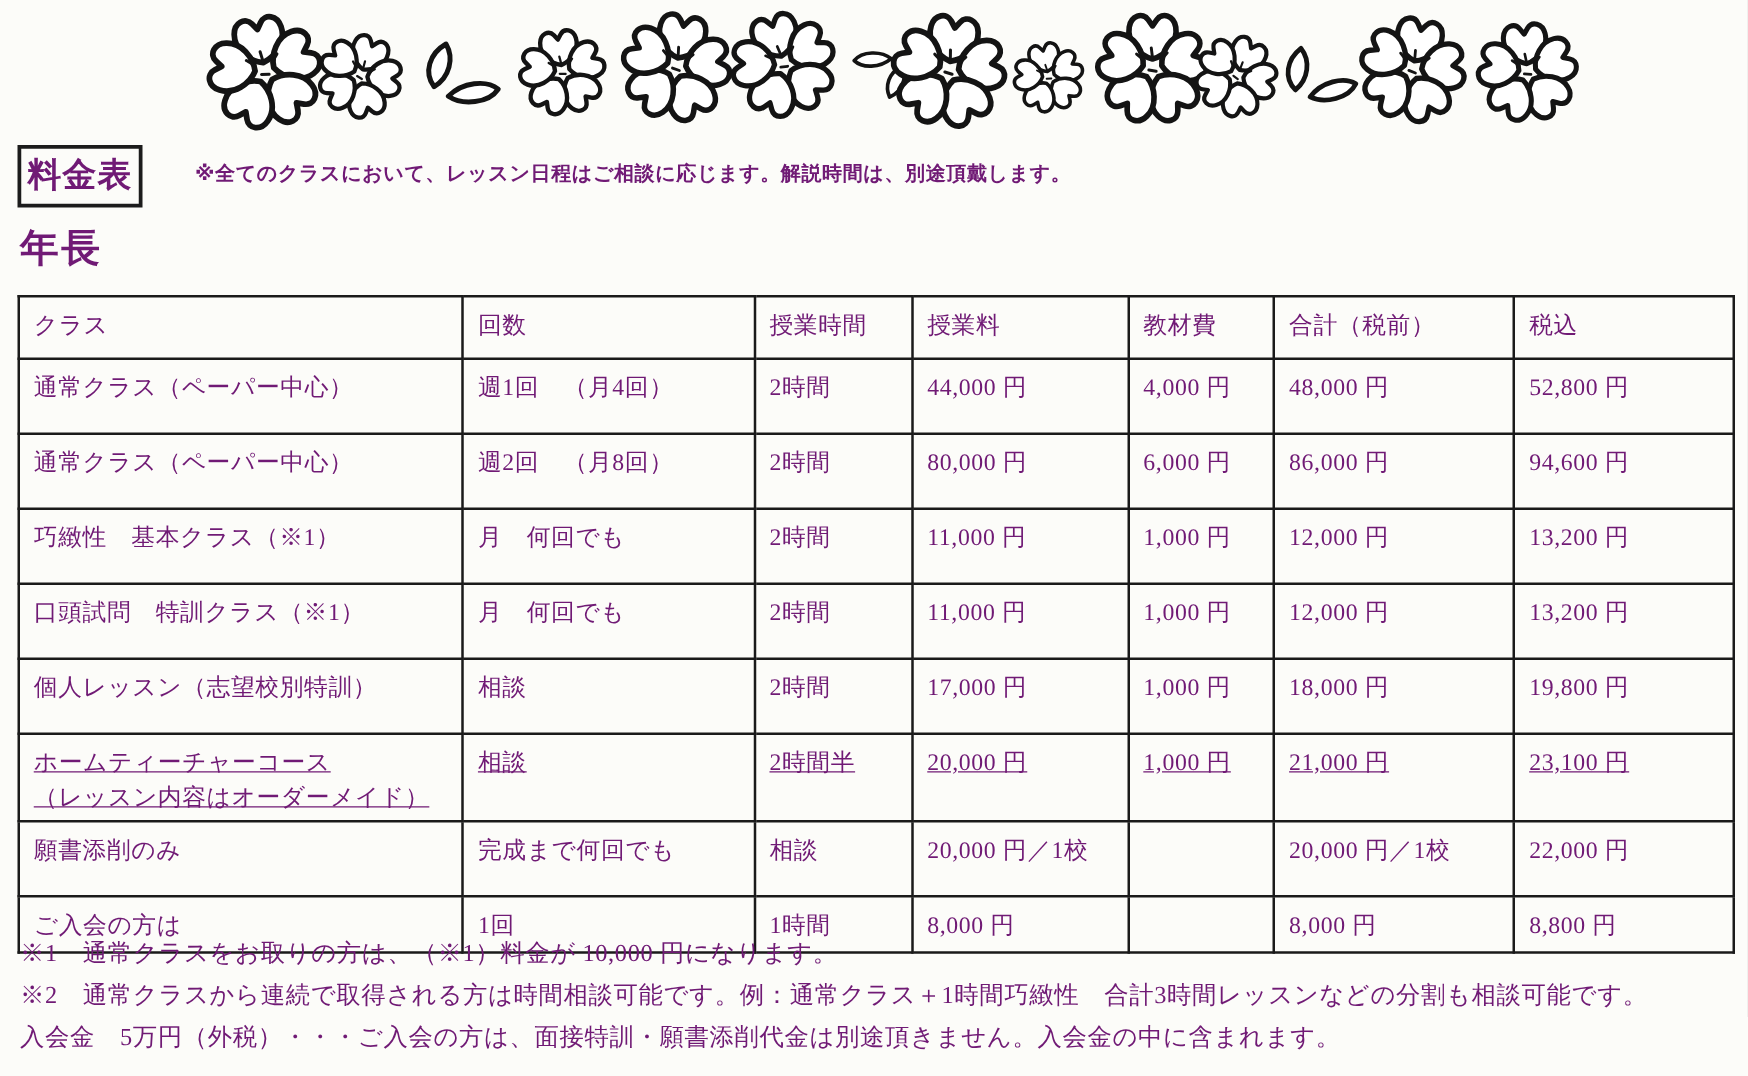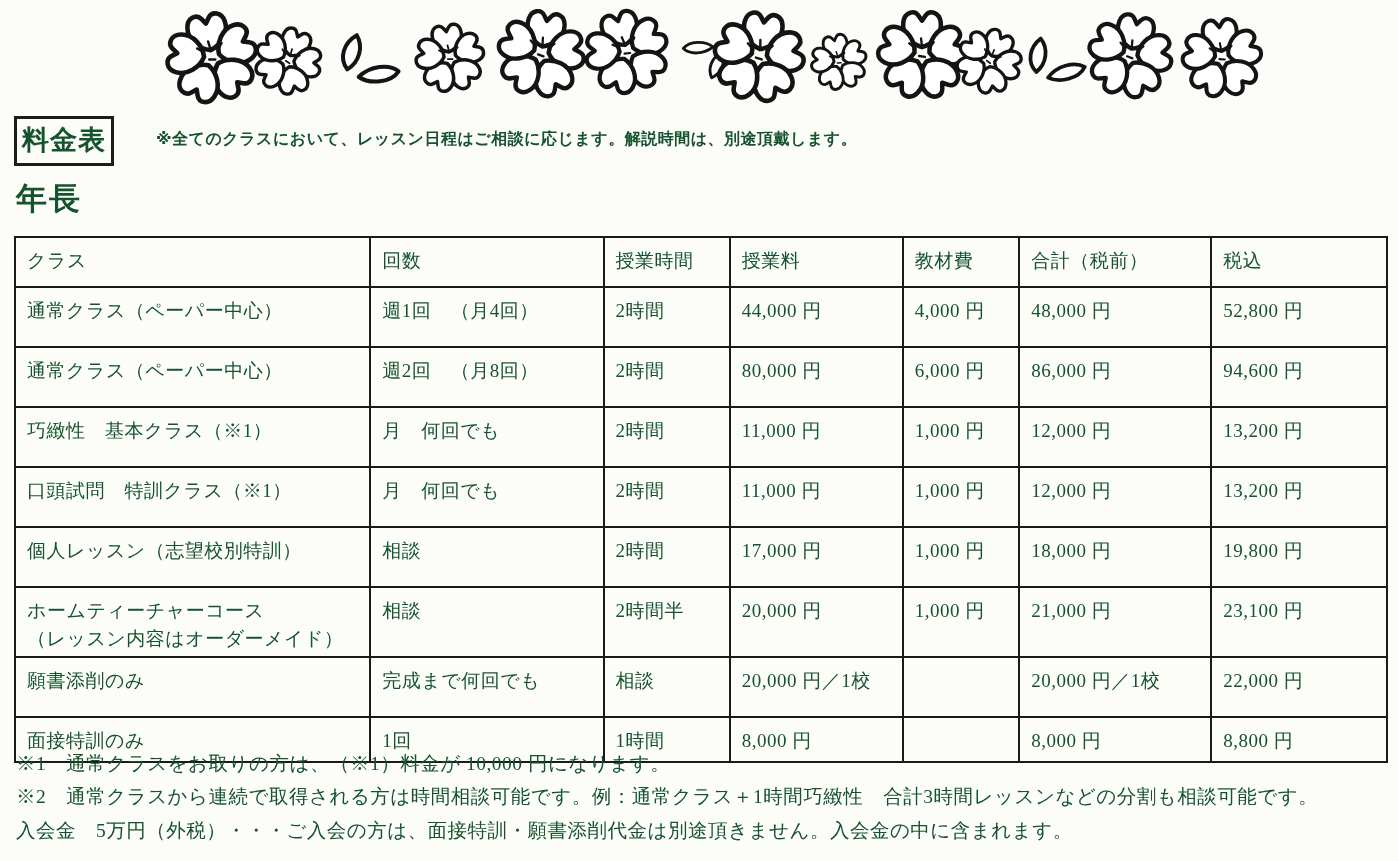--- a/index.html
+++ b/index.html
@@ -1,21 +1,21 @@
 <!DOCTYPE html>
 <html><head>
 <meta charset="utf-8">
 <style>
   html,body{margin:0;padding:0;background:#e8e8e6;}
   .page{
     position:relative;
     width:1398px;height:861px;
     background:#fcfcf9;
     font-family:"Liberation Serif","DejaVu Serif",serif;
-    color:#14532d;
+    color:#701a75;
     overflow:hidden;
   }
   .sakura-border{position:absolute;left:0;top:0;}
   .fee-label-box{
     position:absolute;left:14px;top:116px;
     border:3px solid #1c1c1c;
     padding:3px 5px 5px 5px;
     font-family:"Liberation Sans","DejaVu Sans",sans-serif;
     font-weight:bold;font-size:27px;letter-spacing:1px;
   }
@@ -38,21 +38,21 @@
     vertical-align:top;text-align:left;
     padding:9px 8px 4px 11px;
     font-weight:normal;
     white-space:pre-line;
     line-height:1.45;
     letter-spacing:0.5px;
     overflow:hidden;
   }
   .price-table thead tr{height:50px;padding-left:48px;}
   .price-table tbody tr{height:60px;}
-  .price-table tbody tr.tall{height:60px;}
+  .price-table tbody tr.tall{height:60px;text-decoration:underline;}
   .price-table tbody tr.short{height:45px;}
   .footnotes{
     position:absolute;left:16px;top:752px;
     font-size:19.5px;letter-spacing:0.5px;
   }
   .footnotes .fn{margin-bottom:10px;line-height:1.2;}
 </style>
 </head>
 <body>
 
@@ -183,21 +183,21 @@
       <tr>
         <td>願書添削のみ</td>
         <td>完成まで何回でも</td>
         <td>相談</td>
         <td>20,000 円／1校</td>
         <td></td>
         <td>20,000 円／1校</td>
         <td>22,000 円</td>
       </tr>
       <tr class="short">
-        <td>面接特訓のみ</td>
+        <td>ご入会の方は</td>
         <td>1回</td>
         <td>1時間</td>
         <td>8,000 円</td>
         <td></td>
         <td>8,000 円</td>
         <td>8,800 円</td>
       </tr>
     </tbody>
   </table>
 

